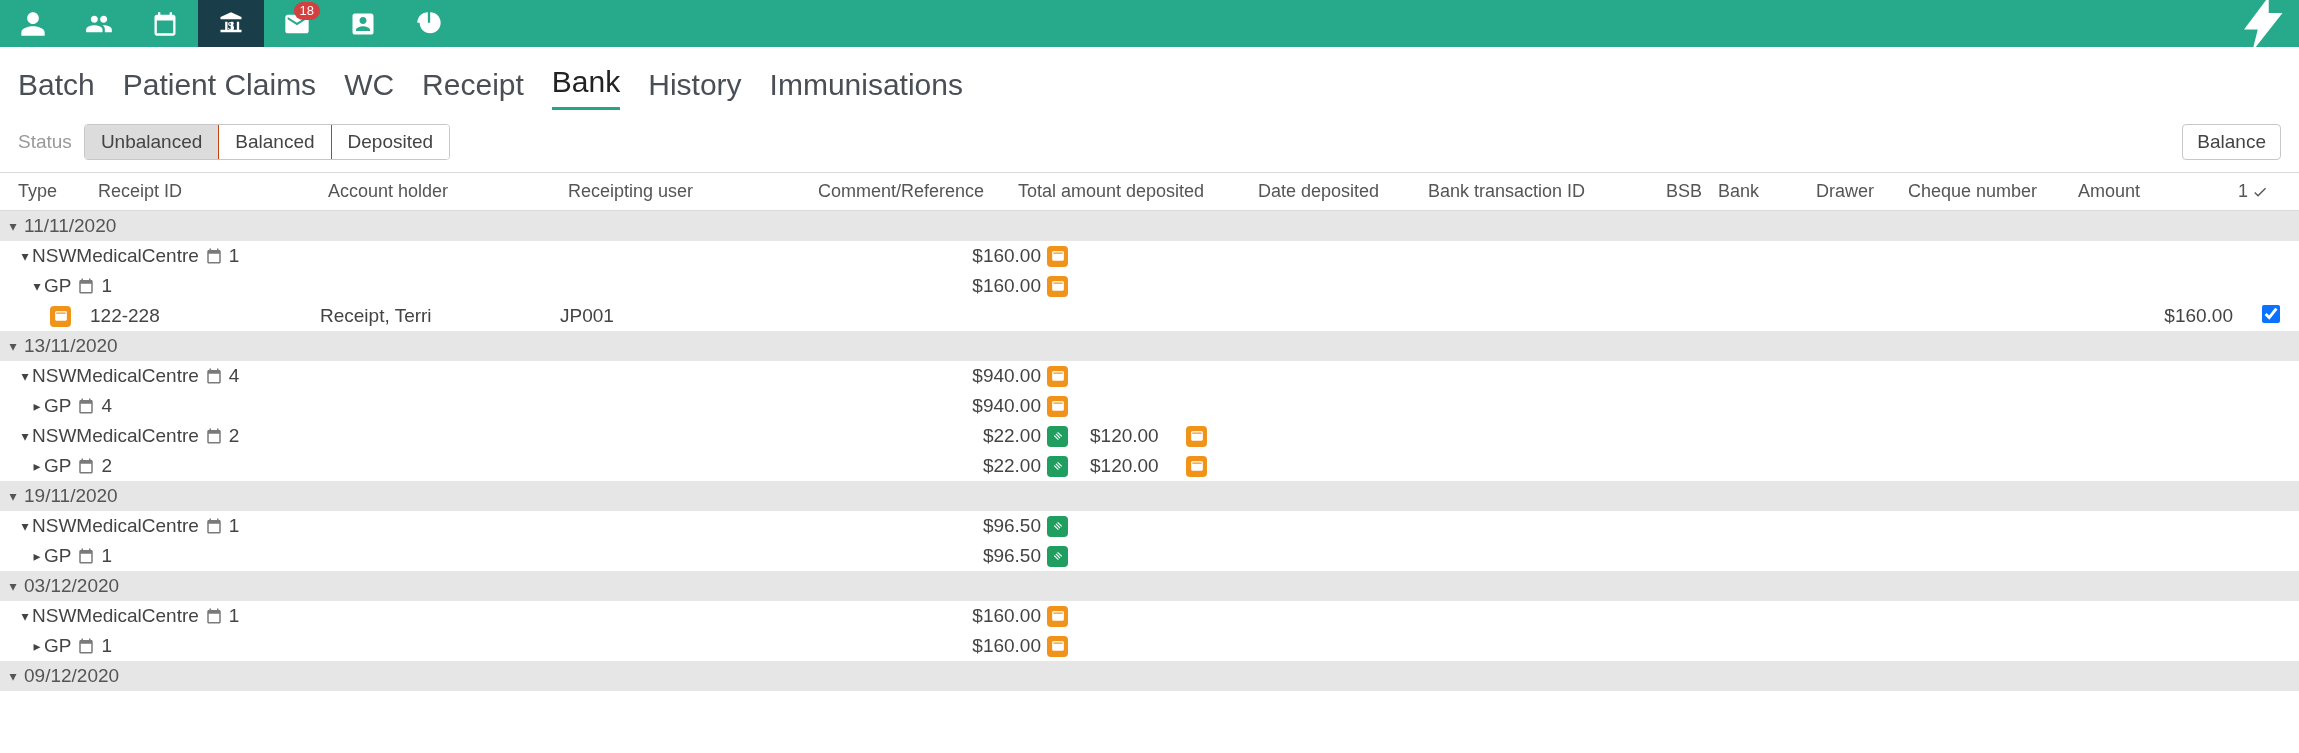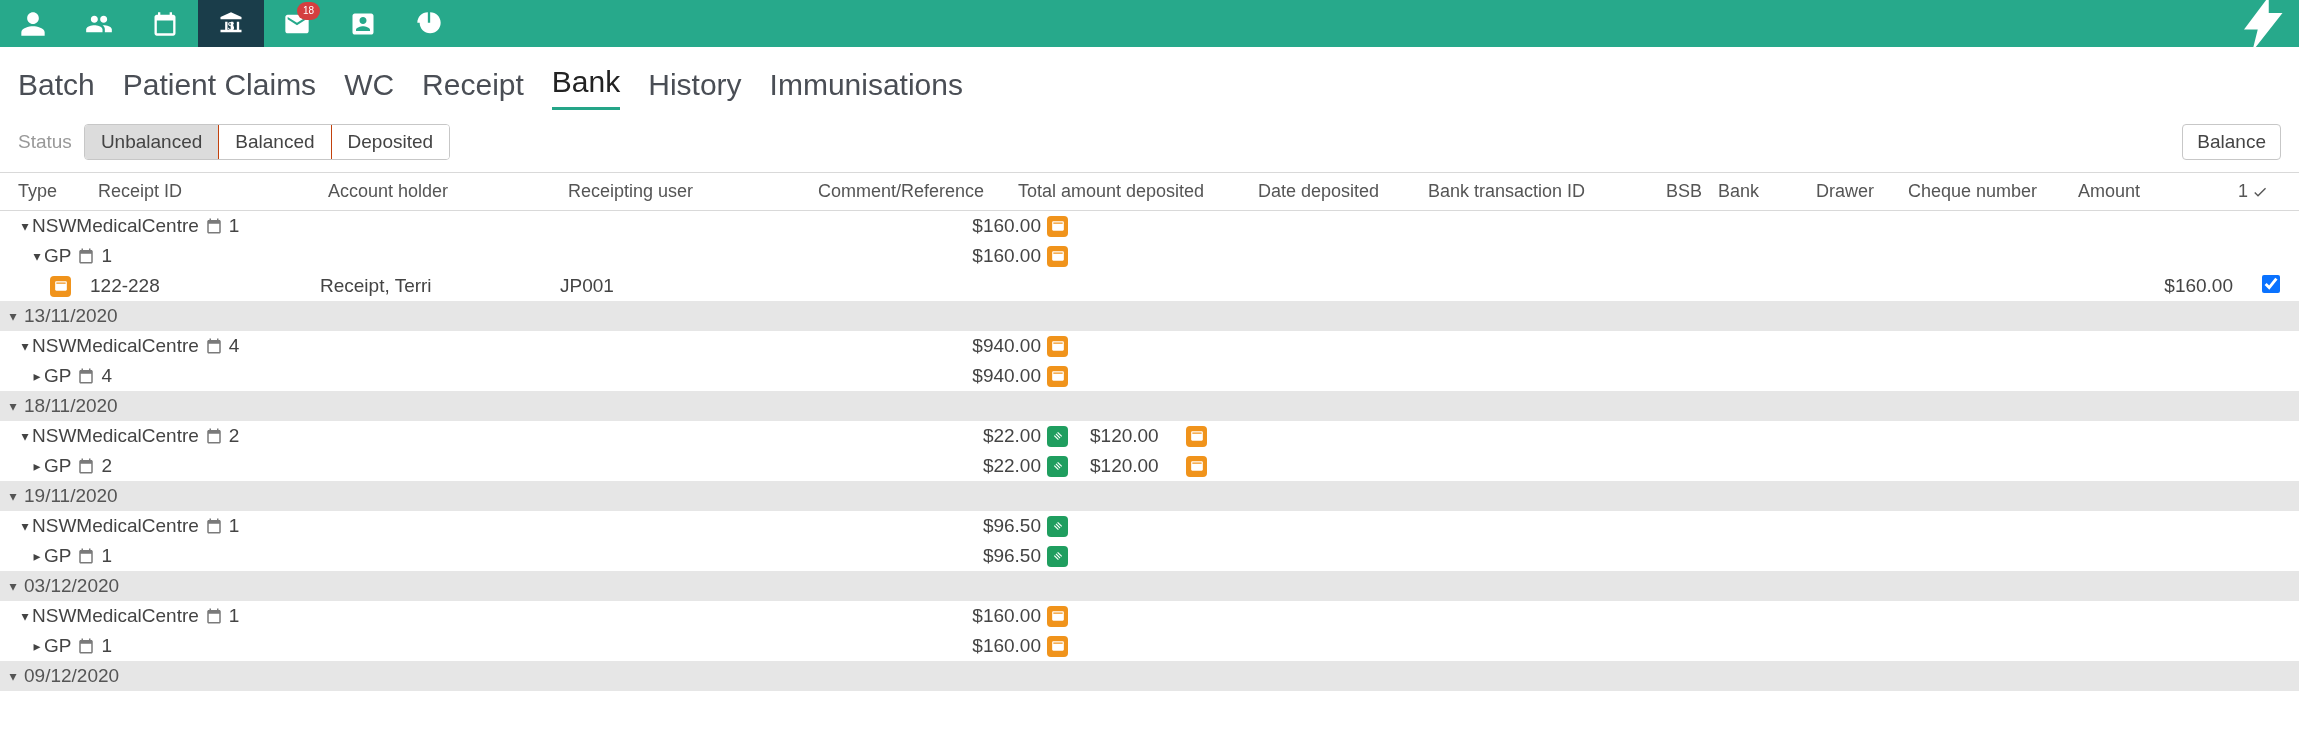--- a/index.html
+++ b/index.html
@@ -3,21 +3,21 @@
 <meta charset="utf-8">
 <style>
   * { box-sizing: border-box; margin: 0; padding: 0; }
   html, body { width: 2299px; font-family: Arial, Helvetica, sans-serif; font-size: 19px; color: #444; background: #fff; }
 
   
   .topbar { height: 47px; background: #27a98b; display: flex; align-items: stretch; color: #fff; }
   .topbar .tb-item { width: 66px; display: flex; align-items: center; justify-content: center; position: relative; cursor: pointer; }
   .topbar .tb-item.active { background: #1a3d4a; }
   .topbar .tb-item svg { width: 28px; height: 28px; fill: #fff; }
-  .topbar .badge { position: absolute; top: 2px; right: 10px; background: #d43f3f; color: #fff; font-size: 10px; border-radius: 9px; padding: 0 6px; line-height: 18px; }
+  .topbar .badge { position: absolute; top: 2px; right: 10px; background: #d43f3f; color: #fff; font-size: 13px; border-radius: 9px; padding: 0 6px; line-height: 18px; }
   .topbar .spacer { flex: 1; }
   .topbar .tb-right { width: 66px; display: flex; align-items: center; justify-content: center; cursor: pointer; }
 
   
   .navtabs { display: flex; gap: 28px; padding: 18px 18px 8px 18px; font-size: 30px; color: #4a4e55; align-items: flex-end; }
   .navtabs .tab { padding-bottom: 8px; cursor: pointer; }
   .navtabs .tab.active { color: #222; border-bottom: 3px solid #25a588; }
 
   
   .statusrow { display: flex; align-items: center; padding: 6px 18px 12px 18px; }
@@ -168,20 +168,24 @@
   <div class="col c-amount">Amount</div>
   <div class="col c-check">
     <span>1</span>
     <svg width="16" height="16" viewBox="0 0 24 24" style="fill:#555;">
         <path d="M9 16.2 4.8 12l-1.4 1.4L9 19 21 7l-1.4-1.4z"></path>
       </svg>
   </div>
 </div>
 
 <div id="tbody">
+    <div class="row shade date-row">
+      <span class="caret down"></span>
+      <span>11/11/2020</span>
+    </div>
     <div class="row centre-row" style="position: relative;">
       <div style="display: flex; align-items: center; width: 100%;">
         <span style="width:18px"></span>
         <span class="caret down"></span>
         <span class="seg">
           <span>NSWMedicalCentre</span>
           <span class="calicon">
             <svg viewBox="0 0 24 24">
               <path d="M19 4h-1V2h-2v2H8V2H6v2H5C3.9 4 3 4.9 3 6v14c0 1.1.9 2 2 2h14c1.1 0 2-.9 2-2V6c0-1.1-.9-2-2-2zm0 16H5V9h14v11z"></path>
             </svg>
@@ -283,24 +287,20 @@
         <div class="amtcell">
           <span class="amt">$940.00</span>
           <span class="chip orange">
             <svg viewBox="0 0 24 24">
               <path d="M20 4H4c-1.1 0-2 .9-2 2v12c0 1.1.9 2 2 2h16c1.1 0 2-.9 2-2V6c0-1.1-.9-2-2-2zm0 4H4V6h16v2z"></path>
             </svg>
           </span>
         </div>
       </div>
     </div>
-    <div class="row shade date-row">
-      <span class="caret down"></span>
-      <span>18/11/2020</span>
-    </div>
     <div class="row centre-row" style="position: relative;">
       <div style="display: flex; align-items: center; width: 100%;">
         <span style="width:18px"></span>
         <span class="caret down"></span>
         <span class="seg">
           <span>NSWMedicalCentre</span>
           <span class="calicon">
             <svg viewBox="0 0 24 24">
               <path d="M19 4h-1V2h-2v2H8V2H6v2H5C3.9 4 3 4.9 3 6v14c0 1.1.9 2 2 2h14c1.1 0 2-.9 2-2V6c0-1.1-.9-2-2-2zm0 16H5V9h14v11z"></path>
             </svg>

